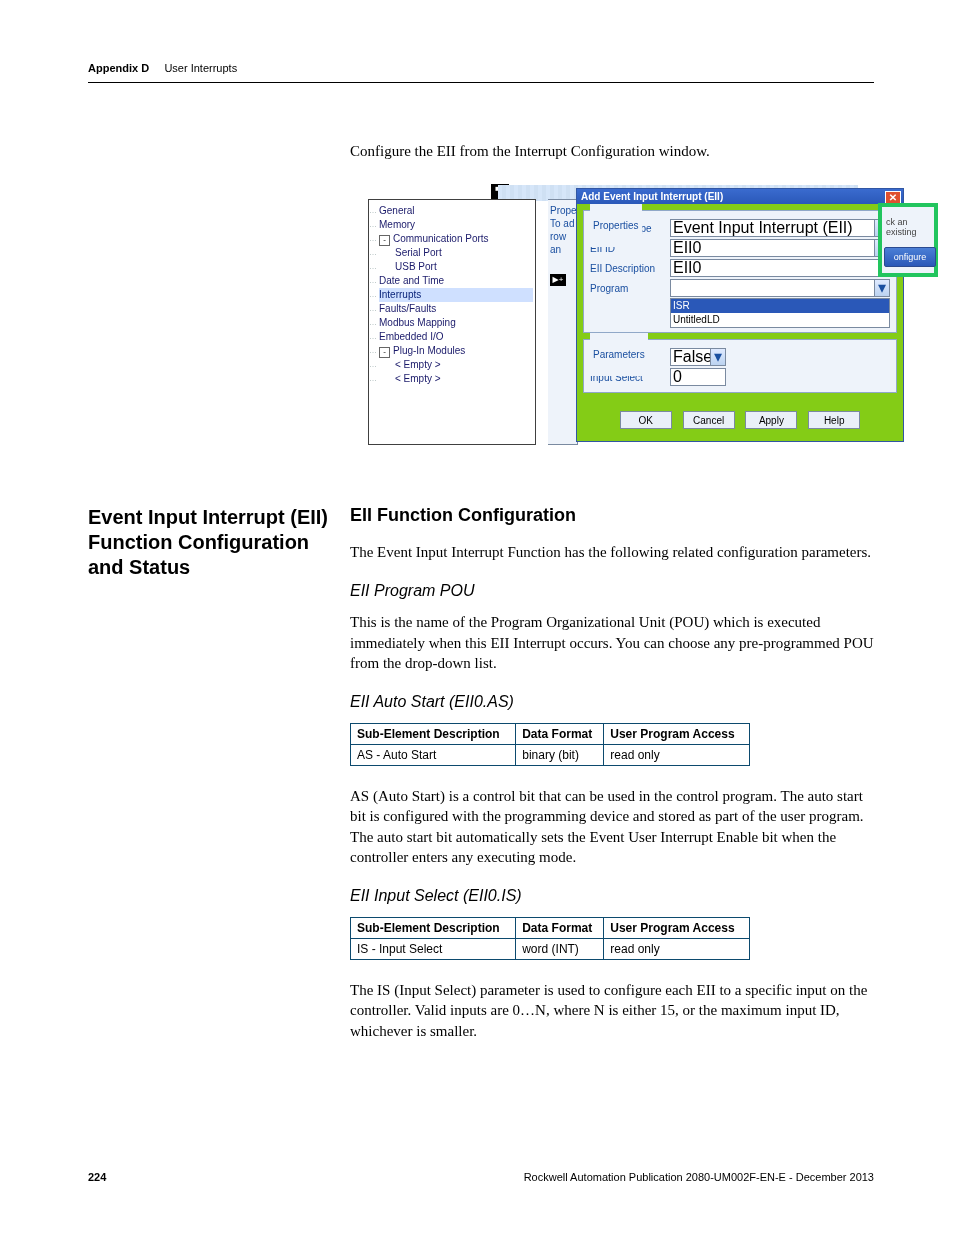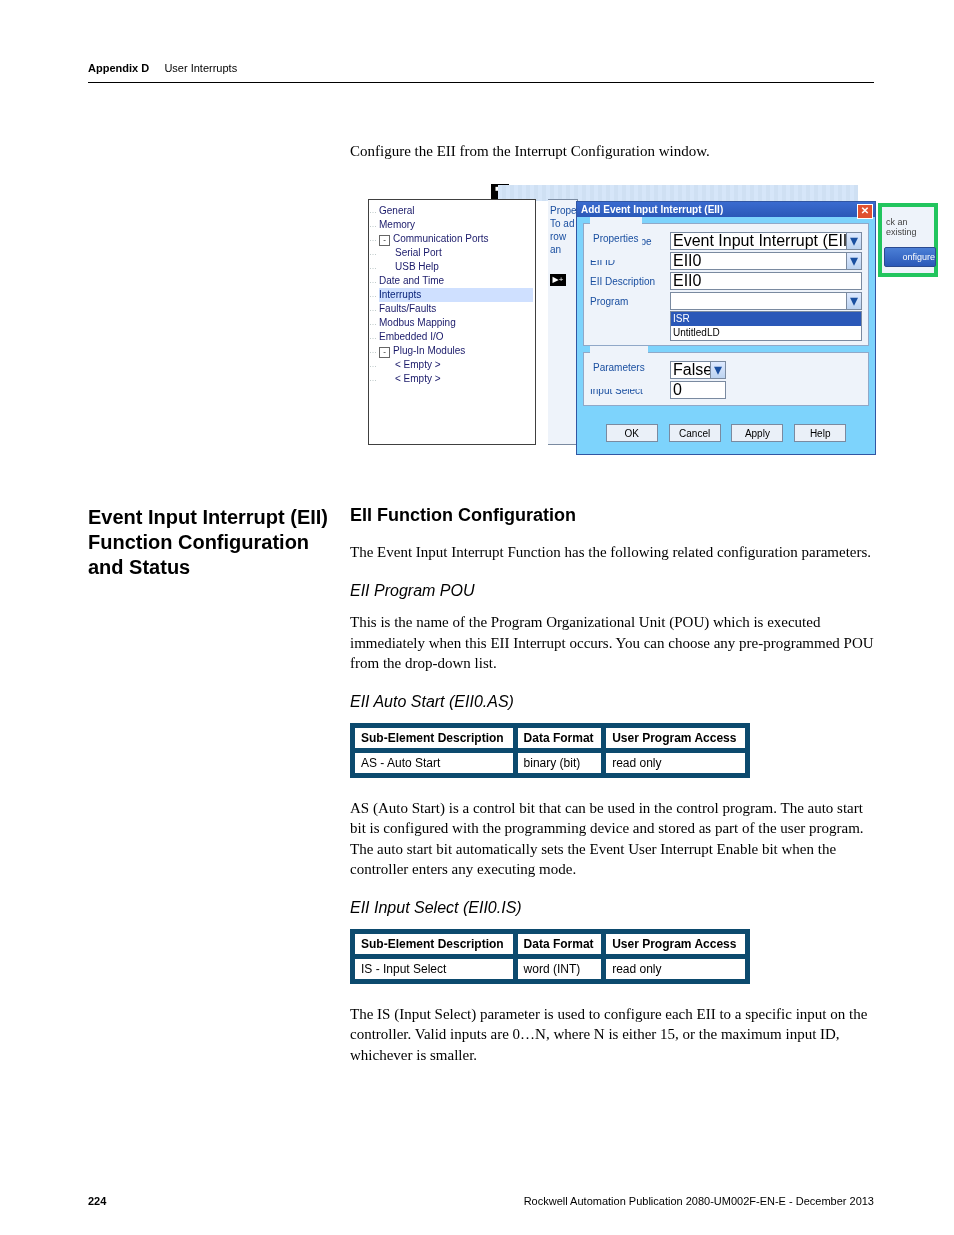--- a/index.html
+++ b/index.html
@@ -81,24 +81,24 @@
     box-sizing: border-box;
     padding: 4px 2px;
     color:#1a4fa0;
   }
   .shot .prop-strip div { line-height:13px; }
   .shot .prop-strip .arrow {
     display:block; width:16px; height:12px; background:#000; color:#fff; font-size:8px; text-align:center; line-height:12px; margin-top:18px;
   }
   .shot .dialog {
     position: absolute;
-    left: 208px; top: 16px;
-    width: 300px; height: 254px;
+    left: 208px; top: 3px;
+    width: 328px; height: 254px;
     border: 1px solid #3156a3;
-    background: #7dd3fc;
+    background: #84cc16;
     box-sizing: border-box;
   }
   .shot .dialog .dtitle {
     background: linear-gradient(#3a6bcf, #2a58b8);
     color:#fff;
     font-size:10px;
     padding: 2px 4px;
     font-weight:bold;
   }
   .shot .dialog .dclose {
@@ -140,21 +140,21 @@
   }
   .shot .side-panel {
     position:absolute; right:0px; top:18px;
     width:60px; border:4px solid #22c55e; background:#eef3fa;
     font-size:9px; padding:6px 2px; box-sizing:border-box;
   }
   .shot .side-panel .sidelbl { color:#444; padding:4px 2px; }
   .shot .side-panel .sidebtn {
     display:block; margin:6px auto 0; width:50px; height:18px;
     background:linear-gradient(#4b7fd6,#2a58b8); color:#fff; border:1px solid #2a4a90;
-    text-align:right; line-height:18px; border-radius:2px;
+    text-align:center; line-height:18px; border-radius:2px;
   }
 
   
   .two-col { display:flex; margin-top:10px; }
   .leftcol {
     width: 252px;
     font-family: Arial, Helvetica, sans-serif;
     font-weight: bold;
     font-size: 20px;
     line-height: 1.25;
@@ -175,21 +175,21 @@
     margin: 0 0 12px 0;
   }
   table.dtable {
     border-collapse: collapse;
     font-family: Arial, Helvetica, sans-serif;
     font-size: 12px;
     margin-bottom: 20px;
     width: 400px;
   }
   table.dtable th, table.dtable td {
-    border: 5px solid #0c4a6e;
+    border: 1px solid #0c4a6e;
     padding: 3px 6px;
     text-align: left;
     vertical-align: top;
   }
   table.dtable th { font-weight: bold; }
   .footer {
     display:flex; justify-content:space-between;
     font-family: Arial, Helvetica, sans-serif;
     font-size: 11px;
     margin-top: 110px;
@@ -213,21 +213,21 @@
   <div class="shot">
     <div class="back-square">■●</div>
     <div class="titlebar-back"></div>
 
     <div class="tree-panel">
       <ul>
         <li>General</li>
         <li>Memory</li>
         <li><span class="boxminus">-</span><span>Communication Ports</span></li>
         <li class="sub">Serial Port</li>
-        <li class="sub">USB Help</li>
+        <li class="sub">USB Port</li>
         <li>Date and Time</li>
         <li class="sel">Interrupts</li>
         <li>Faults/Faults</li>
         <li>Modbus Mapping</li>
         <li>Embedded I/O</li>
         <li><span class="boxminus">-</span><span>Plug-In Modules</span></li>
         <li class="sub">&lt; Empty &gt;</li>
         <li class="sub">&lt; Empty &gt;</li>
       </ul>
     </div>

